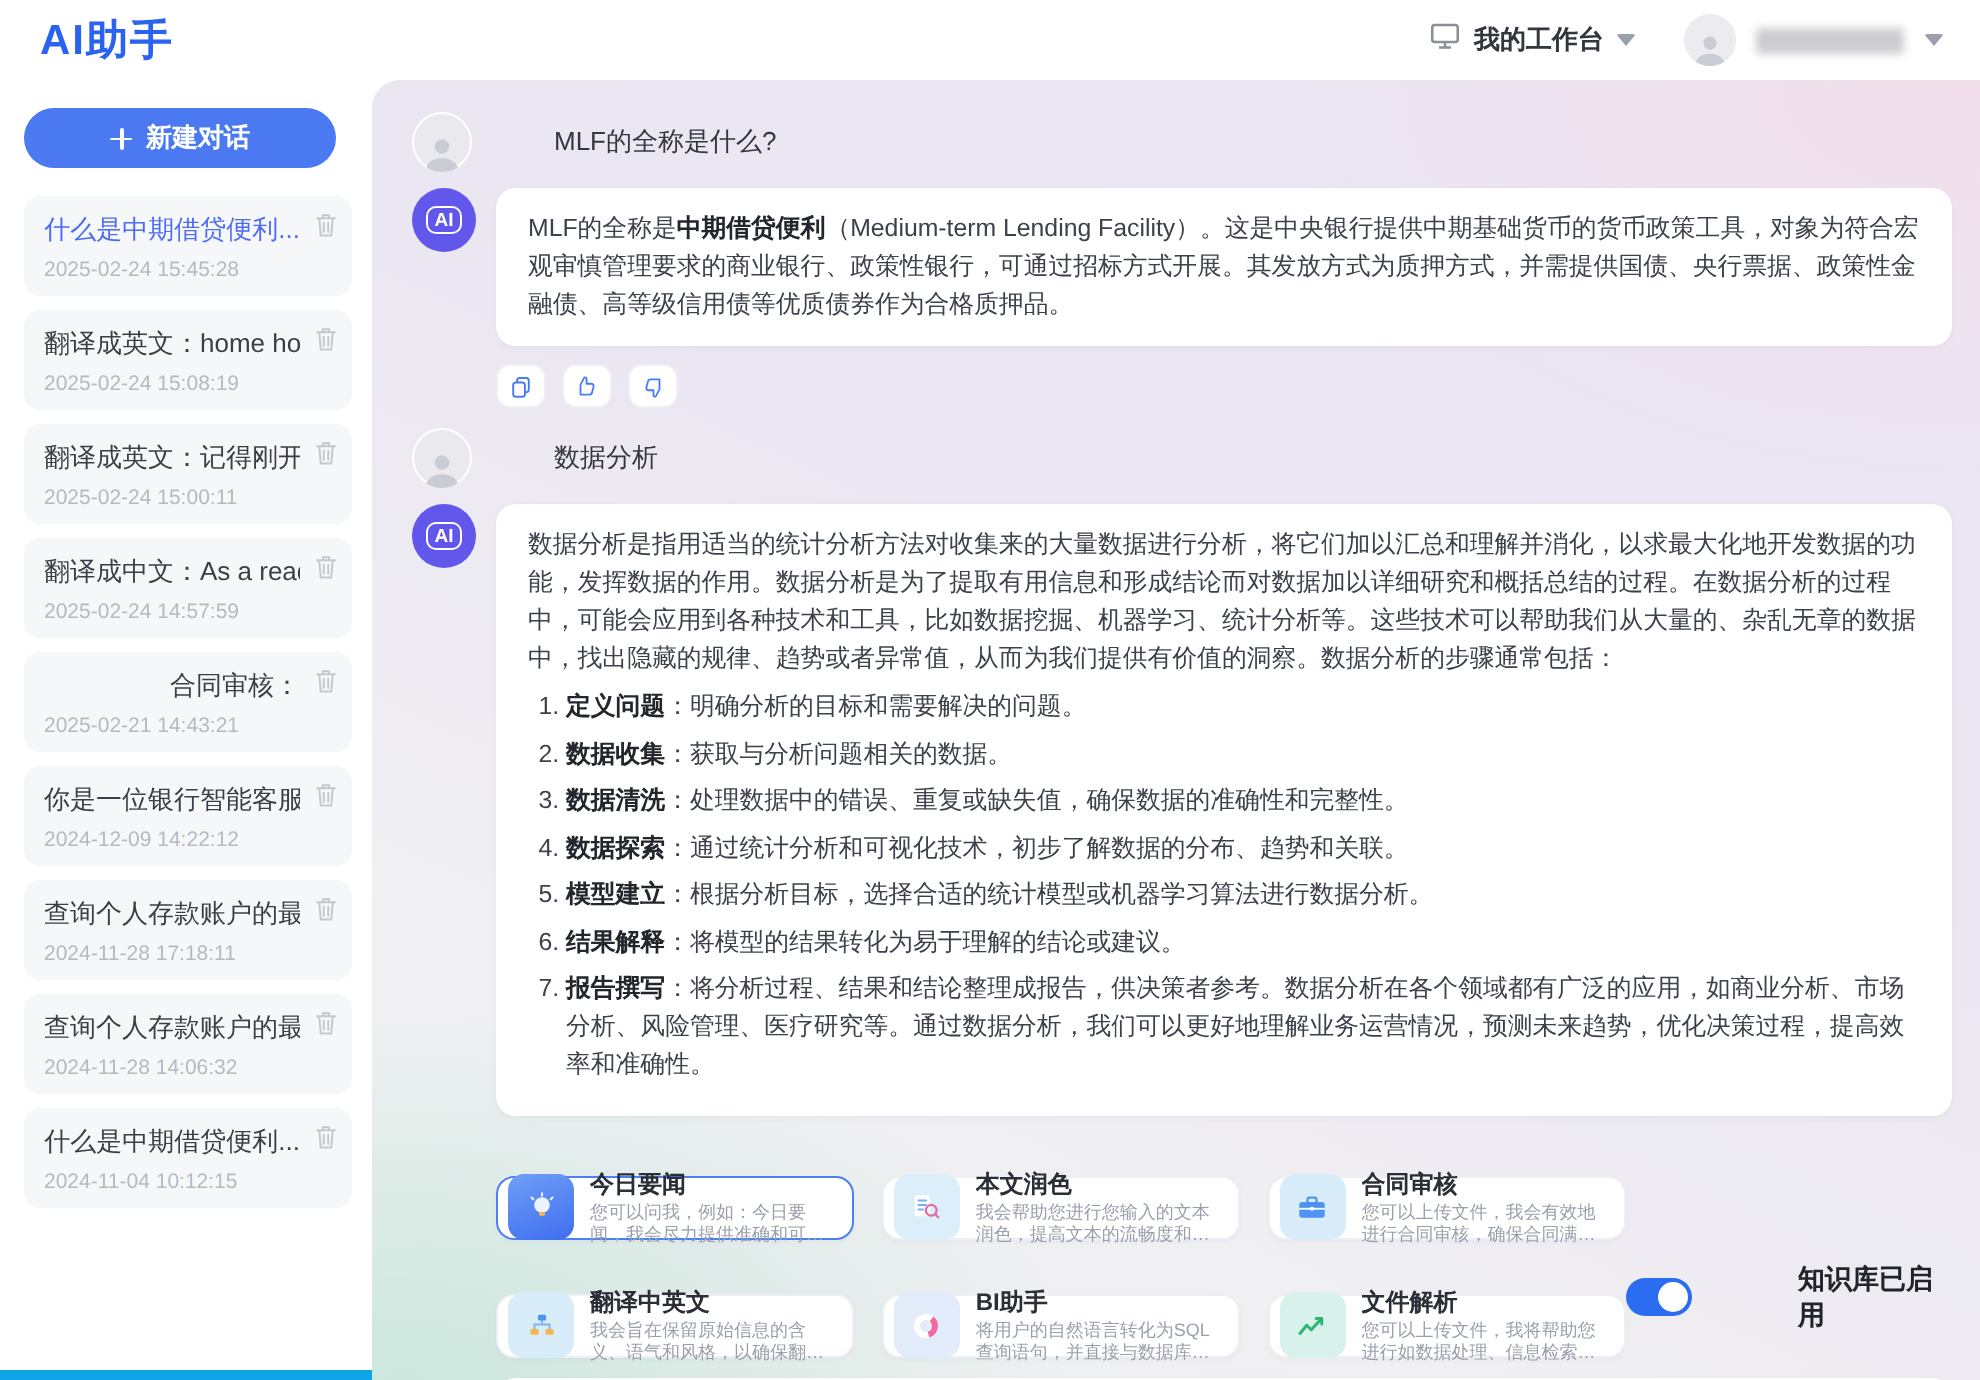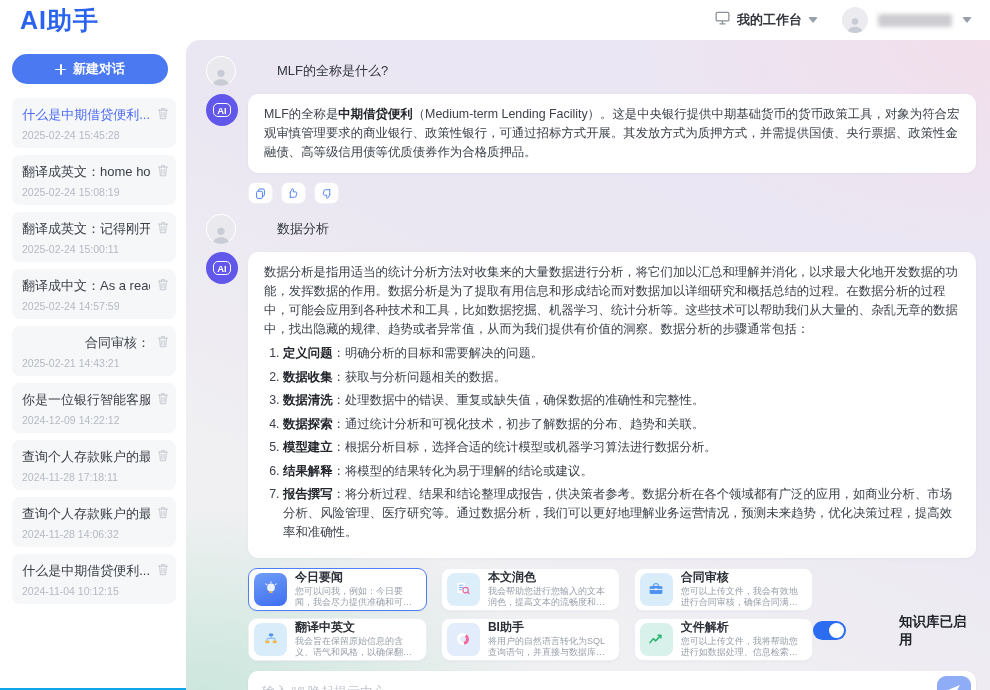--- a/index.html
+++ b/index.html
@@ -3,33 +3,33 @@
 <meta charset="utf-8">
 <style>
   * { margin:0; padding:0; box-sizing:border-box; }
   html,body { width:990px; height:690px; overflow:hidden; background:#fff;
     font-family:"Liberation Sans","DejaVu Sans",sans-serif; }
   .stage { position:relative; width:990px; height:690px; background:#fff; }
 
   
   .header { position:absolute; top:0; left:0; right:0; height:40px; background:#fff;
     display:flex; align-items:center; justify-content:space-between; padding:0 18px 0 20px; z-index:5; }
-  .logo { font-size:25px; font-weight:800; color:#2b63f1; letter-spacing:1px; }
+  .logo { font-size:21px; font-weight:800; color:#2b63f1; letter-spacing:1px; }
   .header-right { display:flex; align-items:center; gap:10px; }
   .workspace { display:flex; align-items:center; gap:6px; cursor:pointer; }
   .workspace-label { font-size:13px; color:#33363d; font-weight:600; }
   .caret { width:0; height:0; border-left:5px solid transparent; border-right:5px solid transparent;
     border-top:6px solid #9aa0aa; border-radius:2px; }
   .hd-avatar { width:26px; height:26px; border-radius:50%; background:#ececf0; overflow:hidden;
     display:flex; align-items:flex-end; justify-content:center; margin-left:14px; }
   .masked-name { width:74px; height:13px; background:#cdcdd1; border-radius:2px; filter:blur(2px); }
 
   
   .sidebar { position:absolute; top:40px; left:0; bottom:0; width:186px; background:#fff;
-    padding:10px 28px 0 12px; border-bottom:2px solid #0ea5e9; }
+    padding:10px 28px 0 12px; border-bottom:5px solid #0ea5e9; }
   .new-chat { width:156px; height:30px; margin:4px auto 14px; background:#4b79f2; border:none;
     border-radius:15px; color:#fff; font-size:13px; font-weight:700; display:flex; align-items:center;
     justify-content:center; gap:7px; cursor:pointer; }
   .plus { position:relative; width:11px; height:11px; }
   .plus::before,.plus::after { content:""; position:absolute; background:#fff; border-radius:1px; }
   .plus::before { left:5px; top:0; width:1.6px; height:11px; }
   .plus::after { top:5px; left:0; width:11px; height:1.6px; }
   .hist-item { position:relative; width:164px; background:#f6f7f9; border-radius:8px;
     padding:8px 26px 7px 10px; margin-bottom:7px; cursor:pointer; }
   .hist-title { font-size:13px; color:#3a3f47; white-space:nowrap; overflow:hidden;text-align:right; }
@@ -61,23 +61,23 @@
   .icon-btn { width:25px; height:22px; background:#fff; border:1px solid #eef0f6; border-radius:7px;
     display:flex; align-items:center; justify-content:center; cursor:pointer; }
   .intro { margin-bottom:5px; }
   ol.steps { padding-left:19px; }
   ol.steps li { margin-bottom:4.5px; }
   .sep { color:#3c414b; }
 
   
   .cards-wrap { display:flex; align-items:flex-end; margin:10px 0 0 42px; }
   .cards-grid { width:606px; display:grid; grid-template-columns:repeat(3,1fr); gap:7px 14px; }
-  .card { height:43px; background:#fff; border:1px solid #edeff4; border-radius:9px;
+  .card { height:32px; background:#fff; border:1px solid #edeff4; border-radius:9px;
     display:flex; align-items:center; gap:8px; padding:0 8px 0 5px; cursor:pointer;
-    box-shadow:0 1px 2px rgba(120,110,160,.05); }
+    box-shadow:0 1px 2px rgba(120,110,160,.05);margin-top:20px; }
   .card.selected { border:1px solid #4d7ef7; }
   .card-icon { width:33px; height:33px; border-radius:8px; flex:0 0 33px;
     display:flex; align-items:center; justify-content:center; }
   .ci-0 { background:linear-gradient(160deg,#6f9ef7,#3f6ef0); }
   .ci-1 { background:#ddeefb; } .ci-2 { background:#d9ecfa; }
   .ci-3 { background:#d8ecf9; } .ci-4 { background:#e3ecfb; } .ci-5 { background:#d8f1ea; }
   .card-txt { overflow:hidden; }
   .card-title { font-size:12px; font-weight:700; color:#2a2e36; line-height:14px; }
   .card-desc { font-size:9px; color:#9aa0ab; line-height:11px; margin-top:2px;
     display:-webkit-box; -webkit-line-clamp:2; -webkit-box-orient:vertical; overflow:hidden; }

